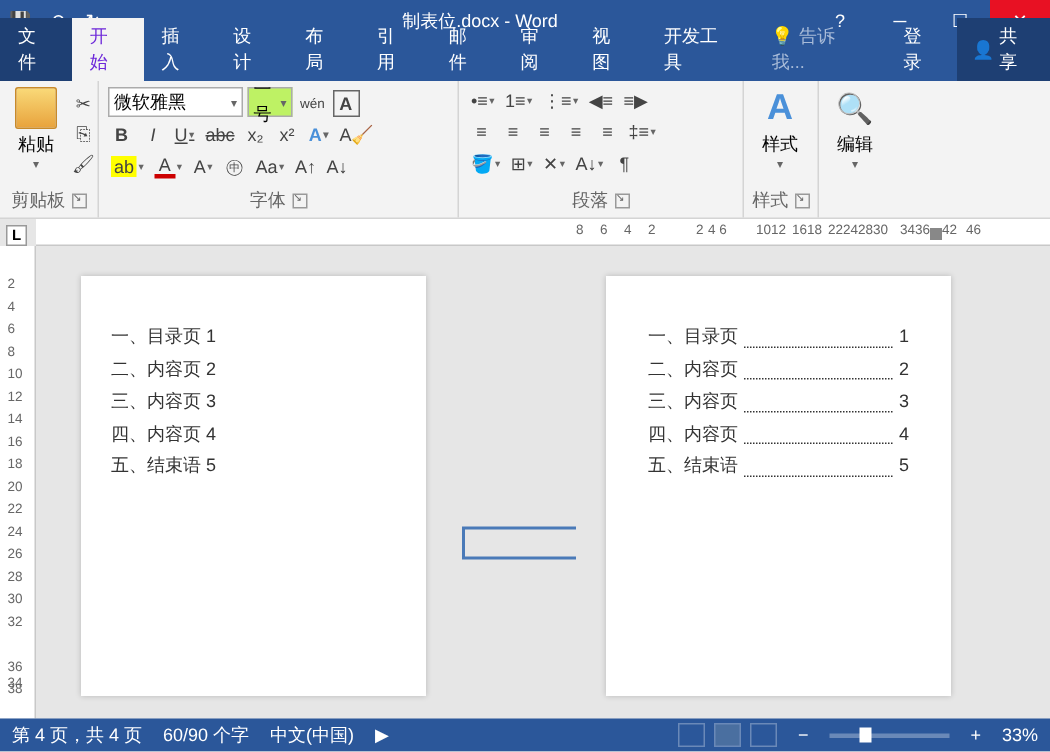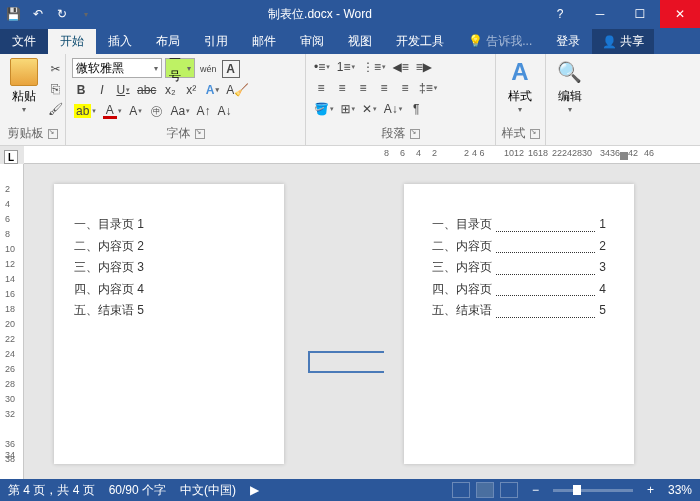--- a/index.html
+++ b/index.html
@@ -7,21 +7,21 @@
 .titlebar{height:28px;background:#2b579a;display:flex;align-items:center;color:#fff}
 .qat{display:flex;align-items:center;gap:8px;padding:0 6px}
 .qat-icon{width:16px;height:16px;display:flex;align-items:center;justify-content:center;color:#fff;cursor:pointer}
 .title-text{flex:1;text-align:center;font-size:12px;color:#ffffff}
 .win-controls{display:flex}
 .win-btn{width:40px;height:28px;display:flex;align-items:center;justify-content:center;color:#fff;cursor:pointer}
 .win-btn.close{background:#e81123}
 .ribbon-tabs{height:26px;background:#2b579a;display:flex;align-items:flex-end;color:#fff}
 .tab{padding:4px 12px;cursor:pointer;font-size:12px}
 .tab.file{background:#1e3f73}
-.tab.active{background:#f3f3f3;color:#0c4a6e}
+.tab.active{background:#f3f3f3;color:#6d28d9}
 .tab.tell{color:#a8bbd8}
 .share-btn{background:#1e3f73;padding:4px 10px;display:flex;align-items:center;gap:3px}
 .ribbon{height:92px;background:#f3f3f3;border-bottom:1px solid #d4d4d4;display:flex}
 .group{border-right:1px solid #d4d4d4;display:flex;flex-direction:column;padding:2px 4px}
 .group-body{flex:1;display:flex;align-items:flex-start;gap:2px}
 .group-label{text-align:center;font-size:11px;color:#666;padding:1px 0;display:flex;justify-content:center;align-items:center;gap:4px}
 .dialog-launcher{width:10px;height:10px;border:1px solid #999;position:relative;cursor:pointer}
 .dialog-launcher::after{content:"↘";font-size:7px;position:absolute;top:-2px;left:0;color:#666}
 .big-btn{display:flex;flex-direction:column;align-items:center;padding:2px 6px;cursor:pointer}
 .big-btn .bicon{width:28px;height:28px;margin-bottom:2px}
@@ -69,20 +69,21 @@
     <div class="win-btn">─</div>
     <div class="win-btn">☐</div>
     <div class="win-btn close">✕</div>
   </div>
 </div>
 
 <div class="ribbon-tabs">
   <div class="tab file">文件</div>
   <div class="tab active">开始</div>
   <div class="tab">插入</div>
+  <div class="tab">设计</div>
   <div class="tab">布局</div>
   <div class="tab">引用</div>
   <div class="tab">邮件</div>
   <div class="tab">审阅</div>
   <div class="tab">视图</div>
   <div class="tab">开发工具</div>
   <div class="tab tell">💡 <span>告诉我...</span></div>
   <div class="tab">登录</div>
   <div class="share-btn">
       <span>👤</span>

